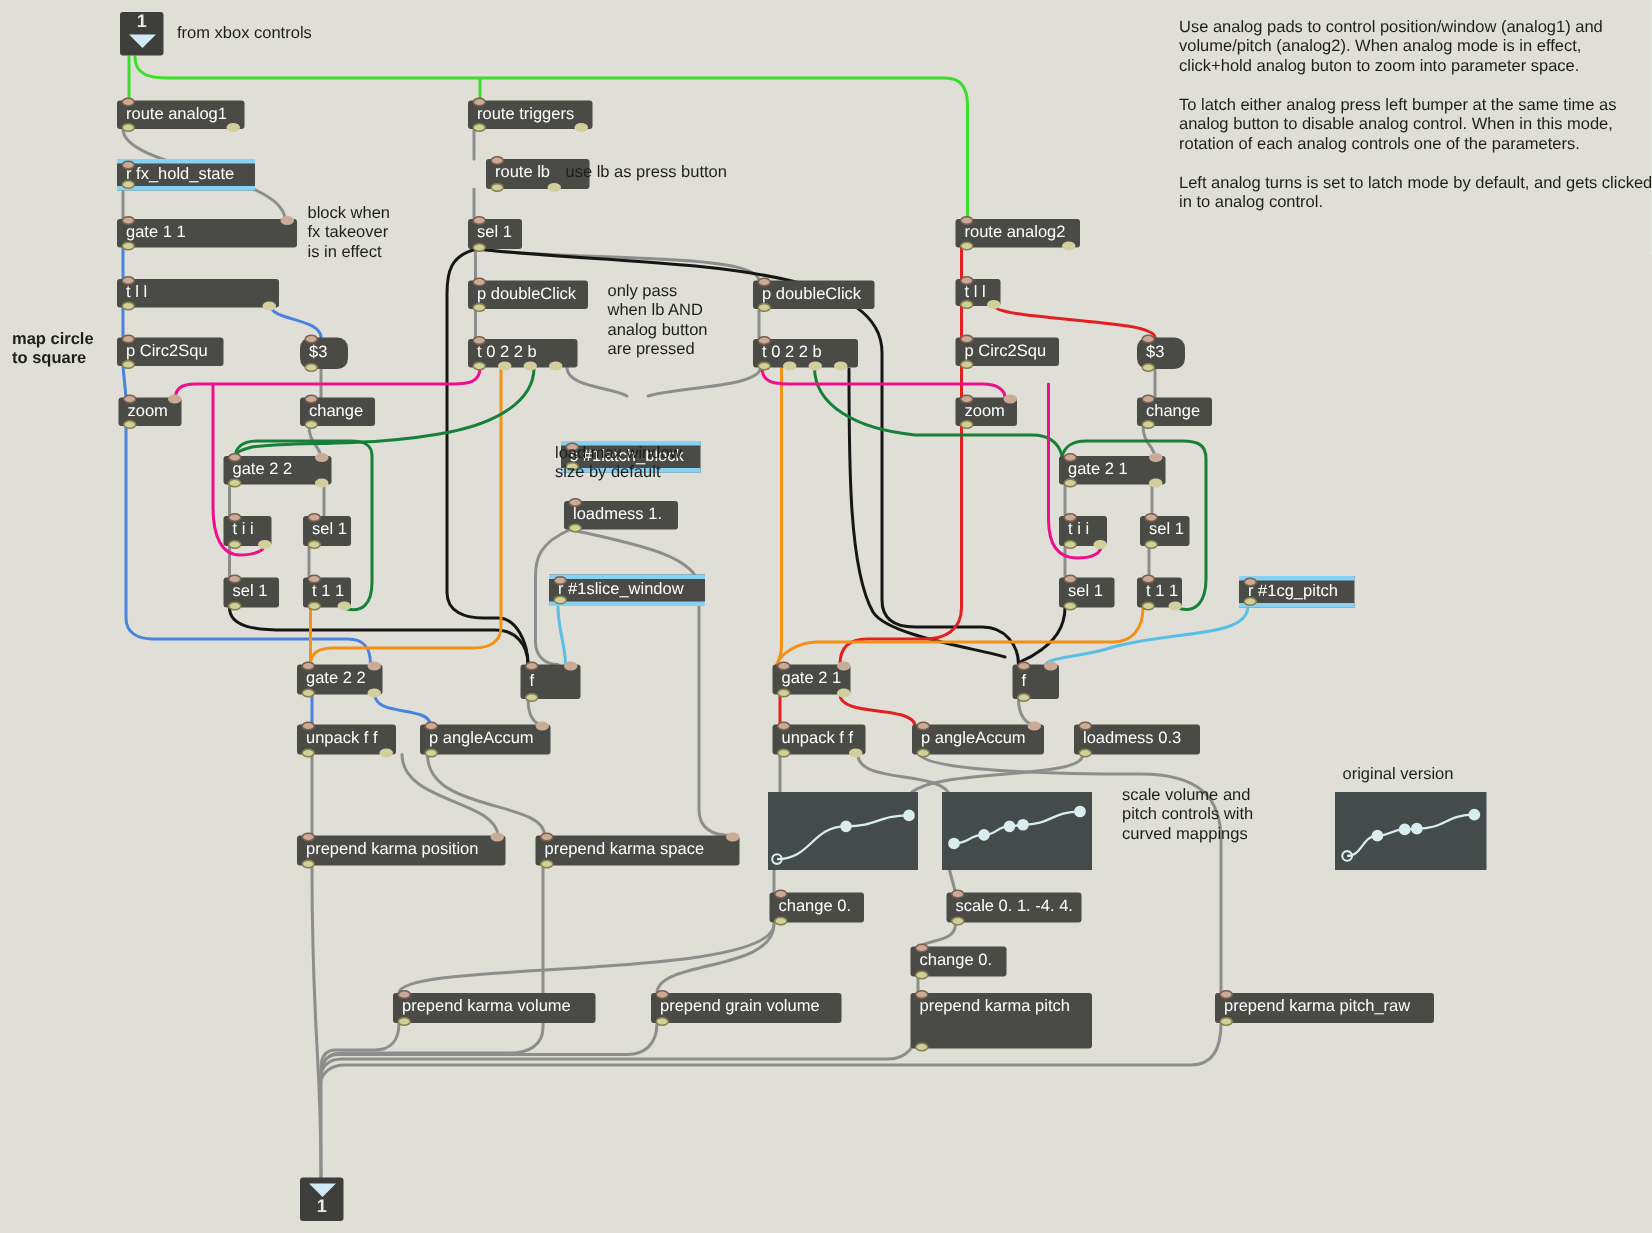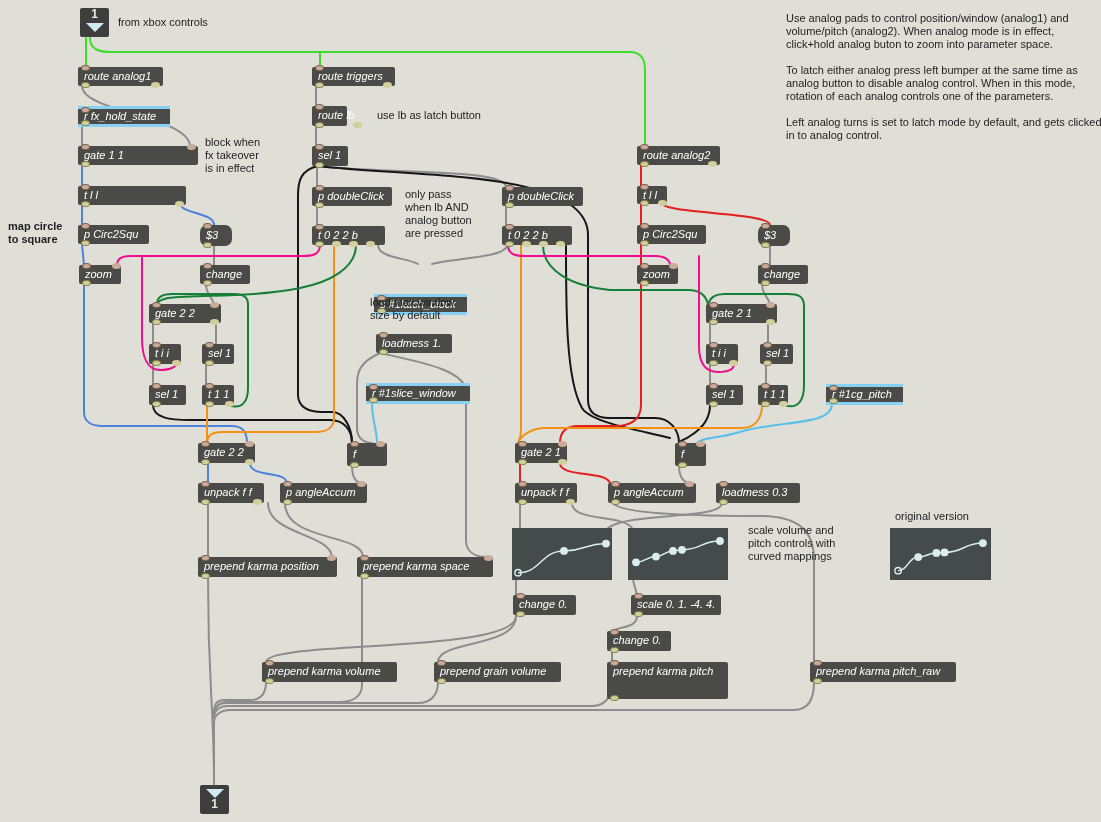--- a/index.html
+++ b/index.html
@@ -15,21 +15,21 @@
   .w-red{stroke:#e32020;}
   .w-orange{stroke:#f29116;}
   .w-dgreen{stroke:#167f38;}
   .w-bgreen{stroke:#3fdd2b;}
   .w-magenta{stroke:#ef0f8e;}
   .w-lblue{stroke:#58bfe8;}
 
   
   .box{position:absolute;height:19px;background:#4a4a47;color:#ffffff;
        font-size:11px;line-height:19px;padding:0 4px 0 6px;white-space:nowrap;
-       border-radius:2px;box-sizing:border-box;font-style:italic;}
+       border-radius:2px;box-sizing:border-box;}
   .box::before{content:"";position:absolute;top:-2px;left:3px;width:7px;height:4px;
        border-radius:50%;background:#c9ab97;border:1px solid #7d5f4e;}
   .box::after{content:"";position:absolute;bottom:-2px;left:3px;width:7px;height:4px;
        border-radius:50%;background:#d3cf9d;border:1px solid #84824a;}
   .in2::before{box-shadow:var(--i2) 0 0 0 #c9ab97;}
   .out2::after{box-shadow:var(--d2) 0 0 0 #d3cf9d;}
   .out4::after{box-shadow:17px 0 0 #d3cf9d,34px 0 0 #d3cf9d,51px 0 0 #d3cf9d;}
   .msg{border-radius:7px;height:21px;line-height:21px;}
   .rs{border-top:3px solid #86d2f5;border-bottom:3px solid #86d2f5;height:21px;line-height:15px;border-radius:0;}
   .fbox{height:23px;line-height:23px;}
@@ -179,21 +179,21 @@
   <div class="box" style="left:202px;top:344px;width:32px;height:20px;">sel 1</div>
   <div class="box" style="left:149px;top:385px;width:37px;height:20px;">sel 1</div>
   <div class="box out2" style="left:202px;top:385px;width:32px;height:20px;--d2:20px;">t 1 1</div>
   <div class="box in2 out2" style="left:198px;top:443px;width:57px;height:20px;--i2:44px;--d2:44px;">gate 2 2</div>
   <div class="box out2" style="left:198px;top:483px;width:66px;height:20px;--d2:52px;">unpack f f</div>
   <div class="box in2" style="left:280px;top:483px;width:87px;height:20px;--i2:74px;">p angleAccum</div>
   <div class="box in2" style="left:198px;top:557px;width:139px;height:20px;--i2:126px;">prepend karma position</div>
   <div class="box in2" style="left:357px;top:557px;width:136px;height:20px;--i2:124px;">prepend karma space</div>
 
   <div class="box out2" style="left:312px;top:67px;width:83px;--d2:68px;">route triggers</div>
-  <div class="box out2" style="left:312px;top:106px;width:35px;height:20px;--d2:38px;">route lb</div>
+  <div class="box out2" style="left:324px;top:106px;width:69px;height:20px;--d2:38px;">route lb</div>
   <div class="box" style="left:312px;top:146px;width:36px;height:20px;">sel 1</div>
   <div class="box" style="left:312px;top:187px;width:80px;">p doubleClick</div>
   <div class="box out4" style="left:312px;top:226px;width:73px;">t 0 2 2 b</div>
   <div class="box rs" style="left:374px;top:264px;width:93px;margin-top:30px;">s #1latch_block</div>
   <div class="box" style="left:376px;top:334px;width:76px;">loadmess 1.</div>
   <div class="box rs" style="left:366px;top:383px;width:104px;">r #1slice_window</div>
   <div class="box fbox in2" style="left:347px;top:443px;width:40px;--i2:26px;">f</div>
   <div class="box" style="left:502px;top:187px;width:81px;">p doubleClick</div>
   <div class="box out4" style="left:502px;top:226px;width:70px;">t 0 2 2 b</div>
   <div class="box in2 out2" style="left:515px;top:443px;width:52px;height:20px;--i2:40px;--d2:40px;">gate 2 1</div>
@@ -251,21 +251,21 @@
   <div class="box" style="left:434px;top:662px;width:127px;height:20px;">prepend grain volume</div>
   <div class="box" style="left:607px;top:662px;width:121px;height:37px;">prepend karma pitch</div>
   <div class="box" style="left:810px;top:662px;width:146px;height:20px;">prepend karma pitch_raw</div>
 
   <div class="comment" style="left:118px;top:16px;">from xbox controls</div>
   <div class="comment" style="left:205px;top:136px;">block when
 fx takeover
 is in effect</div>
   <div class="comment" style="left:8px;top:220px;font-weight:bold;">map circle
 to square</div>
-  <div class="comment" style="left:377px;top:109px;">use lb as latch button</div>
+  <div class="comment" style="left:377px;top:109px;">use lb as press button</div>
   <div class="comment" style="left:405px;top:188px;">only pass
 when lb AND
 analog button
 are pressed</div>
   <div class="comment" style="left:370px;top:296px;">load max window
 size by default</div>
   <div class="comment" style="left:748px;top:524px;">scale volume and
 pitch controls with
 curved mappings</div>
   <div class="comment" style="left:895px;top:510px;">original version</div>

